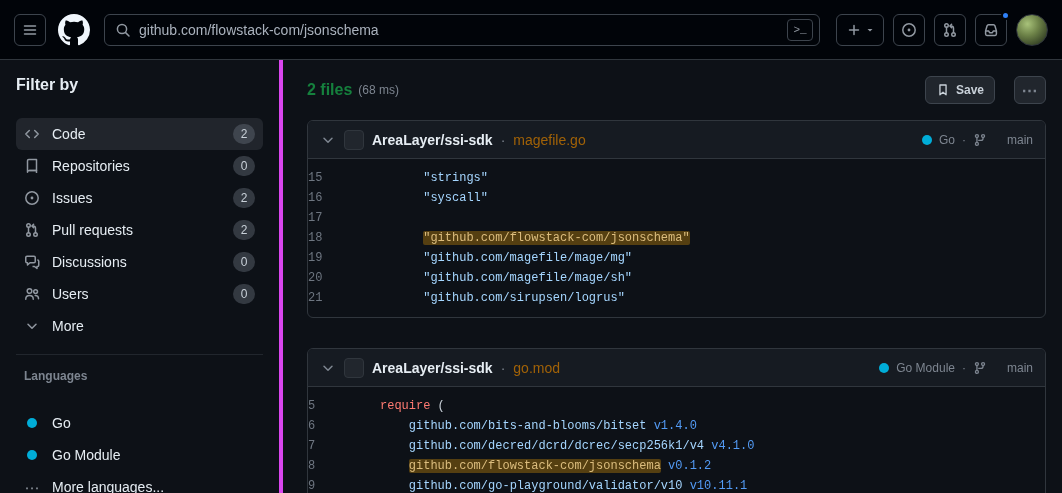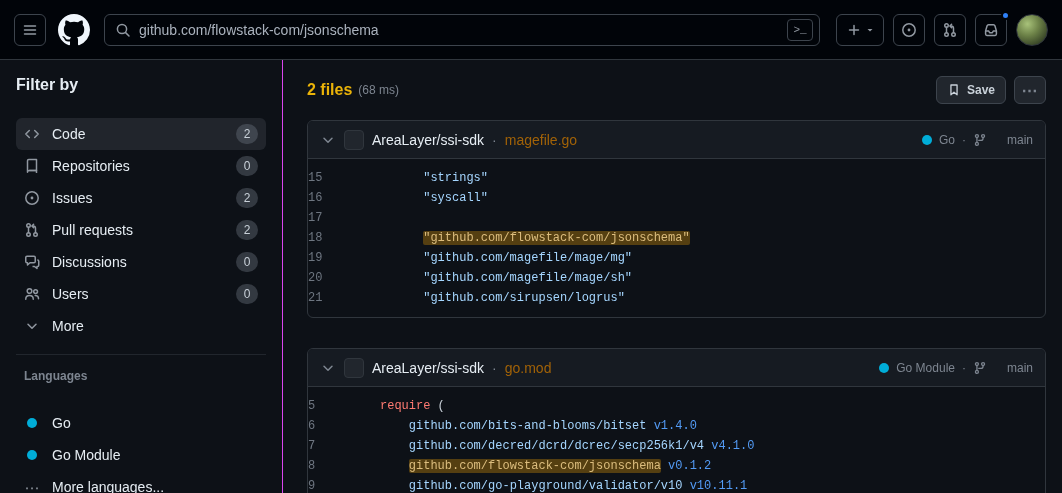--- a/index.html
+++ b/index.html
@@ -17,47 +17,47 @@
   .slash-box{width:26px;height:22px;border:1px solid #3d444d;border-radius:4px;display:flex;align-items:center;justify-content:center;
     font-family:"Liberation Mono",monospace;font-size:11px;color:#9198a1}
   .top-actions{margin-left:auto;display:flex;align-items:center;gap:9px}
   .plus-btn{width:48px;gap:4px}
   .notif-dot{position:absolute;top:-4px;right:-4px;width:9px;height:9px;border-radius:50%;background:#2f81f7;border:2px solid #010409}
   .avatar{width:32px;height:32px;border-radius:50%;flex:0 0 auto;cursor:pointer;border:1px solid #30363d;
     background:radial-gradient(circle at 35% 30%,#a8c27a 0%,#6d8248 40%,#3c4a2a 75%,#23301b 100%)}
 
   
   .layout{display:flex;height:433px}
-  .sidebar{width:283px;flex:0 0 283px;border-right:1px solid #d946ef;padding:16px;overflow:hidden}
+  .sidebar{width:283px;flex:0 0 283px;border-right:4px solid #d946ef;padding:16px;overflow:hidden}
   .side-title{font-size:16px;font-weight:600;color:#e6edf3;margin-bottom:24px}
   .side-item{display:flex;align-items:center;gap:12px;height:32px;padding:0 8px;border-radius:6px;color:#e6edf3;cursor:pointer}
   .side-item.selected{background:rgba(177,186,196,.12)}
   .side-item .s-icon{color:#9198a1;display:flex;width:16px;justify-content:center}
   .cnt{margin-left:auto;background:rgba(110,118,129,.4);color:#c9d1d9;border-radius:10px;min-width:22px;height:20px;
     padding:0 7px;font-size:12px;display:flex;align-items:center;justify-content:center}
   .side-divider{border:0;border-top:1px solid #21262d;margin:12px 0 14px}
   .side-subtitle{font-size:12px;font-weight:600;color:#7d8590;margin:0 8px 24px}
   .lang-dot{width:10px;height:10px;border-radius:50%;background:#00ADD8;flex:0 0 auto}
   .ellipsis-glyph{font-size:15px;color:#9198a1;line-height:1}
 
   
   .main{flex:1;padding:16px 16px 0 24px;overflow:hidden}
   .results-head{display:flex;align-items:center;margin-bottom:16px;height:28px}
-  .results-count{font-size:16px;font-weight:600;color:#eab308}
+  .results-count{font-size:16px;font-weight:600;color:#15803d}
   .results-time{font-size:12px;color:#7d8590;margin-left:6px}
-  .head-actions{margin-left:auto;display:flex;align-items:center;gap:8px}
+  .head-actions{margin-left:auto;display:flex;align-items:center;gap:19px}
   .btn{height:28px;border:1px solid #3d444d;border-radius:6px;background:#21262d;color:#c9d1d9;font-size:12px;font-weight:600;
     display:flex;align-items:center;gap:6px;padding:0 10px;cursor:pointer}
   .kebab-btn{width:32px;justify-content:center;padding:0;color:#7d8590;font-size:16px;letter-spacing:1px}
 
   .card{border:1px solid #30363d;border-radius:6px;margin-bottom:30px;overflow:hidden;background:#0d1117}
   .card-head{height:38px;background:#161b22;border-bottom:1px solid #30363d;display:flex;align-items:center;gap:8px;padding:0 12px}
   .chev{color:#7d8590;display:flex;cursor:pointer}
   .mini-avatar{width:20px;height:20px;border-radius:4px;background:#21262d;border:1px solid #30363d;flex:0 0 auto;cursor:pointer}
-  .repo-name{font-weight:400;font-size:14px;color:#e6edf3;cursor:pointer}
+  .repo-name{font-weight:700;font-size:14px;color:#e6edf3;cursor:pointer}
   .dot-sep{color:#7d8590}
   .file-name{font-size:14px;color:#a16207;cursor:pointer}
   .card-meta{margin-left:auto;display:flex;align-items:center;gap:7px;color:#7d8590;font-size:12px}
   .branch{display:flex;align-items:center;gap:20px;cursor:pointer;color:#7d8590}
 
   .code{padding:9px 0;font-family:"Liberation Mono","DejaVu Sans Mono",monospace;font-size:12px;line-height:20px}
   .code-line{display:flex}
   .ln{flex:0 0 46px;color:#6e7681;cursor:pointer;user-select:none}
   .lc{padding-left:26px;white-space:pre;color:#c9d1d9}
   .seg-pln{color:#c9d1d9}

